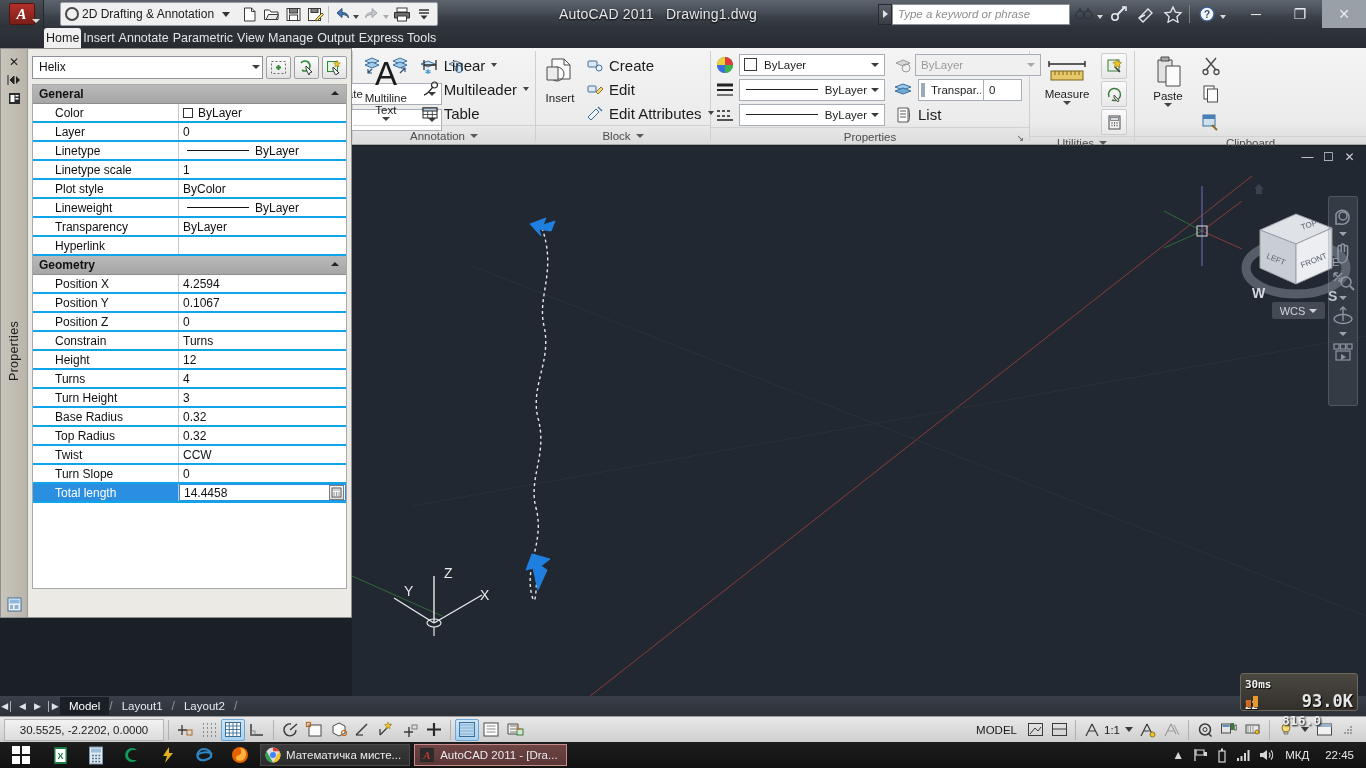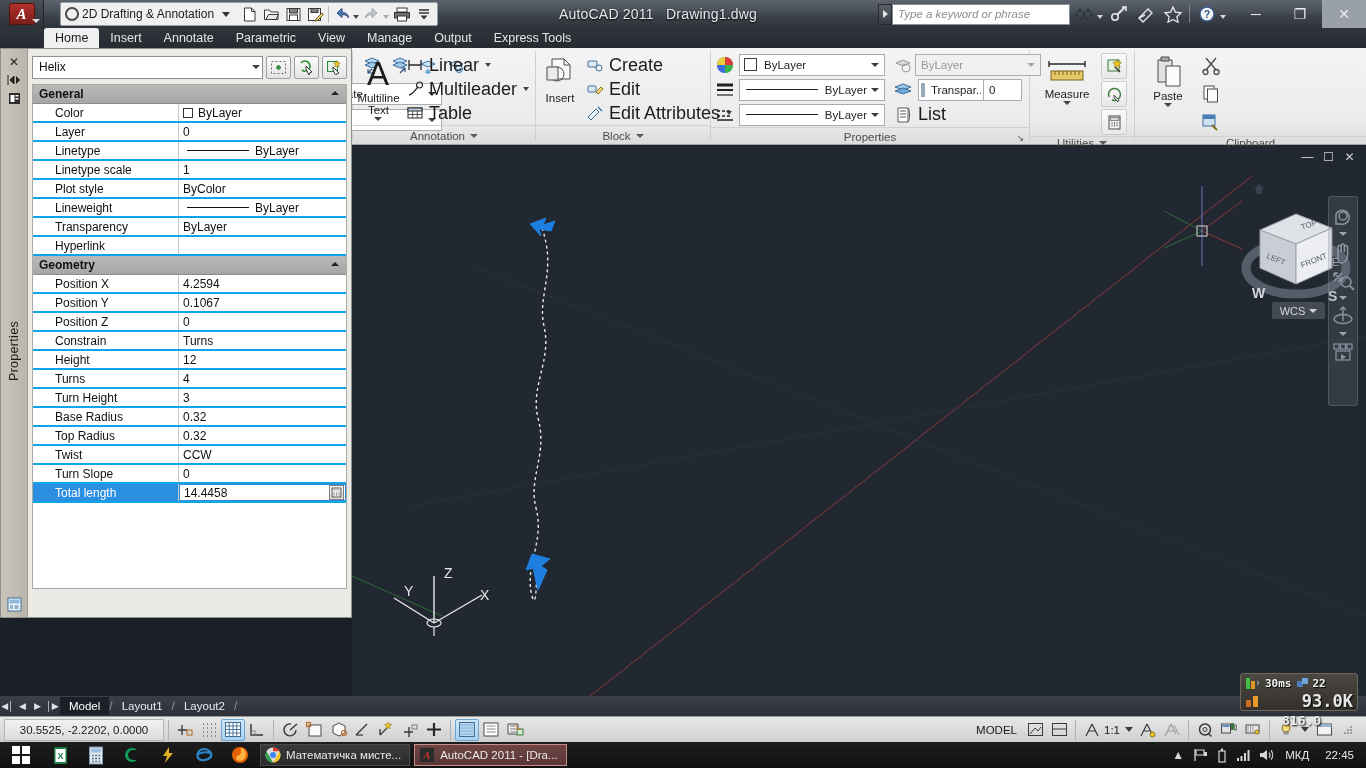--- a/index.html
+++ b/index.html
@@ -82,21 +82,21 @@
   .wbtn{width:44px;height:28px;display:flex;align-items:center;justify-content:center;color:#e9ecef;font-size:14px;}
   .wbtn.close{background:#9aa0a7;}
 
   
   .ribbon-tabs{
     position:absolute;left:0;top:28px;width:1366px;height:20px;
     background:linear-gradient(180deg,#2f343b,#272b31);
     display:flex;align-items:flex-end;padding-left:44px;
   }
   .rtab{
-    height:20px;padding:0 11px;font-size:12.5px;color:#e3e6e9;
+    height:20px;padding:0 2px;font-size:12.5px;color:#e3e6e9;
     display:flex;align-items:center;white-space:nowrap;
   }
   .rtab.active{
     background:#f0f0f0;color:#1b1b1b;border-radius:3px 3px 0 0;
   }
 
   
   .ribbon{
     position:absolute;left:0;top:48px;width:1366px;height:97px;
     background:linear-gradient(180deg,#f4f4f4 0%,#ebebeb 78%,#dcdcdc 100%);
@@ -118,21 +118,21 @@
   .bigbtn{
     width:70px;display:flex;flex-direction:column;align-items:center;
     padding-top:3px;
   }
   .bigbtn .lbl{font-size:11.5px;color:#1c1c1c;margin-top:2px;text-align:center;line-height:12px;}
   .bigbtn .sub{
     width:0;height:0;margin-top:1px;
     border-left:4px solid transparent;border-right:4px solid transparent;border-top:4px solid #444;
   }
   .smrow{display:flex;align-items:center;height:24px;padding:0 2px;}
-  .smrow .slbl{font-size:18px;color:#1c1c1c;margin-left:5px;white-space:nowrap;}
+  .smrow .slbl{font-size:15px;color:#1c1c1c;margin-left:5px;white-space:nowrap;}
   .smrow .sarrow{
     width:0;height:0;margin-left:6px;
     border-left:3.5px solid transparent;border-right:3.5px solid transparent;border-top:4px solid #444;
   }
   .combo{
     height:22px;border:1px solid #a8aeb5;background:#fff;
     display:flex;align-items:center;padding:0 2px;font-size:11.5px;color:#1c1c1c;
   }
   .combo .cv{flex:1;white-space:nowrap;overflow:hidden;padding-left:3px;}
   .combo .cbtn{
@@ -276,21 +276,21 @@
   .clock{font-size:11.5px;color:#e8e8e8;padding:0 8px;}
 
   
   .perf{
     position:absolute;left:1240px;top:673px;width:118px;height:38px;
     background:linear-gradient(180deg,#4b4842,#332f2a);
     border:1px solid #6d675d;border-radius:3px;
     font-family:"DejaVu Sans Mono",monospace;
     z-index:60;
   }
-  .perf .r1{display:flex;align-items:center;height:18px;padding:0 4px;gap:4px;}
+  .perf .r1{display:flex;align-items:flex-start;height:18px;padding:0 4px;gap:4px;flex-direction:column;}
   .perf .r2{display:flex;align-items:center;height:18px;padding:0 4px;gap:4px;}
   .perf .txt{font-size:11px;color:#f2f2f2;font-weight:bold;text-shadow:1px 1px 1px #000;}
   .perf .txt2{font-size:17px;color:#e6e6e6;font-weight:bold;text-shadow:1px 1px 1px #000;margin-left:auto;}
   .ovl816{
     position:absolute;left:1282px;top:713px;z-index:61;
     font-family:"DejaVu Sans Mono",monospace;font-size:13px;font-weight:bold;
     color:#f0f0f0;text-shadow:1px 1px 2px #000;
   }
   .navbarwrap{
     position:absolute;right:8px;top:196px;width:30px;height:210px;

